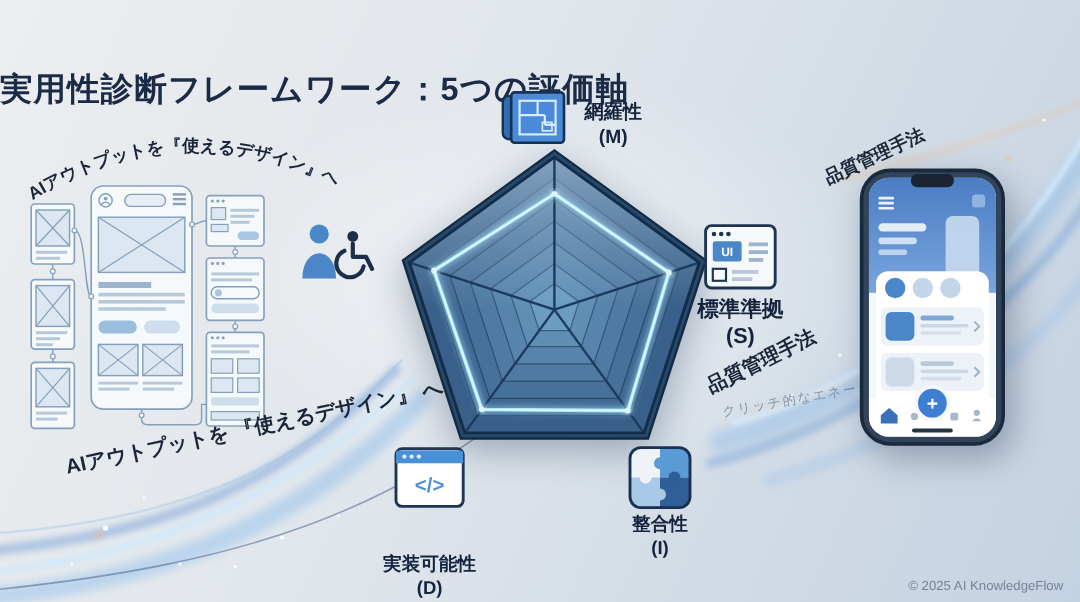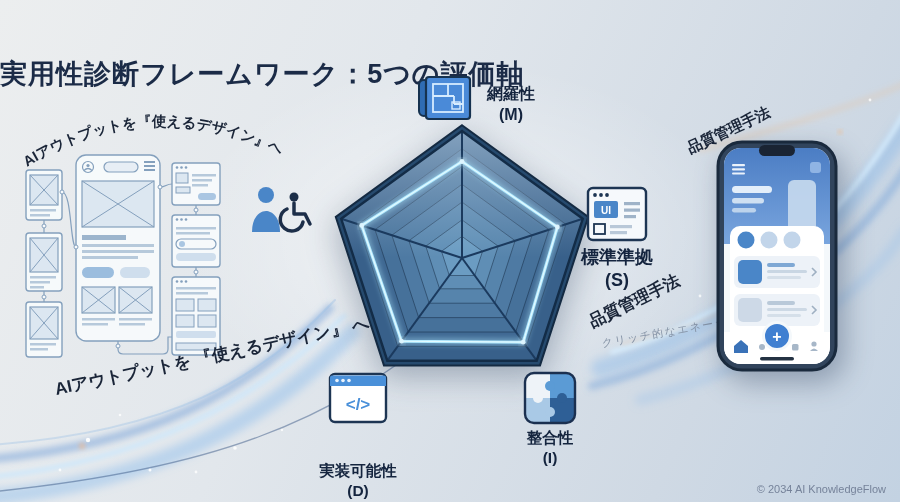--- a/index.html
+++ b/index.html
@@ -399,15 +399,15 @@
         <circle cx="102" cy="204" r="2.6"></circle>
           <path d="M98,211 q4,-5 8,0 z"></path>
       </g>
       <circle cx="65" cy="196" r="13.5" fill="#3f7fd1" stroke="#f4f8fb" stroke-width="3"></circle>
       <text x="65" y="201.5" text-anchor="middle" font-size="16" font-weight="bold" fill="#ffffff" font-family="Liberation Sans, DejaVu Sans, sans-serif">+</text>
       <rect x="48" y="217" width="34" height="3.5" rx="1.75" fill="#243243"></rect>
     </g>
     <rect x="47" y="5" width="36" height="11" rx="5.5" fill="#1a2433"></rect>
   </svg>
 
-  <div class="copyright">© 2034 AI KnowledgeFlow</div>
+  <div class="copyright">© 2025 AI KnowledgeFlow</div>
 
 </div>
 
 </body></html>

